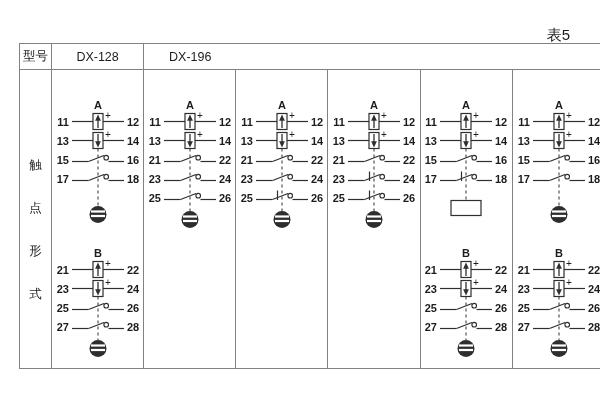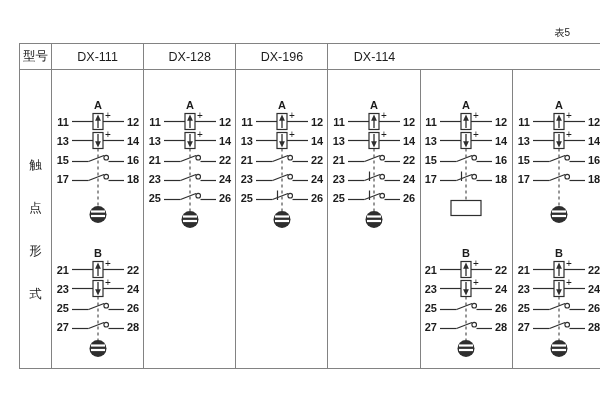--- a/index.html
+++ b/index.html
@@ -1,40 +1,38 @@
 <!DOCTYPE html>
 <html><head>
 <meta charset="utf-8">
 <style>
   html,body{margin:0;padding:0;}
   body{width:600px;height:400px;background:#ffffff;font-family:"Liberation Sans",sans-serif;position:relative;overflow:hidden;}
-  .caption{position:absolute;top:26px;right:30px;font-size:10px;color:#1c1c1c;}
+  .caption{position:absolute;top:26px;right:30px;font-size:15px;color:#1c1c1c;}
   .table{position:absolute;left:19px;top:43px;width:587px;height:326px;border:1px solid #828282;box-sizing:border-box;background:#fff;}
   .thead{display:grid;grid-template-columns:32px repeat(6,1fr);height:26px;border-bottom:1px solid #828282;box-sizing:border-box;}
   .th{display:flex;align-items:center;justify-content:center;font-size:12.5px;color:#1c1c1c;border-right:1px solid #828282;box-sizing:border-box;}
   .th:last-child{border-right:none;}
   .tbody{display:grid;grid-template-columns:32px repeat(6,1fr);height:298px;}
   .td{border-right:1px solid #828282;box-sizing:border-box;position:relative;}
   .td:last-child{border-right:none;}
   .label-td{display:flex;flex-direction:column;align-items:center;justify-content:center;gap:26px;font-size:12.5px;color:#1c1c1c;padding-top:22px;box-sizing:border-box;}
   .diagram-td svg{position:absolute;left:50%;margin-left:-46px;}
   svg text{font-family:"Liberation Sans",sans-serif;}
 </style>
 </head>
 <body>
 
 <div class="caption">表5</div>
 
 <div class="table">
   <div class="thead">
     <div class="th">型号</div>
-  <div class="th">DX-111</div>
       <div class="th">DX-128</div>
       <div class="th">DX-196</div>
-      <div class="th">DX-114</div>
     </div>
   <div class="tbody">
     <div class="td label-td">
         <span>触</span>
         <span>点</span>
         <span>形</span>
         <span>式</span>
       </div>
   <div class="td diagram-td">
         <svg width="92" height="128" viewBox="0 0 92 128" style="top: 28px;">

